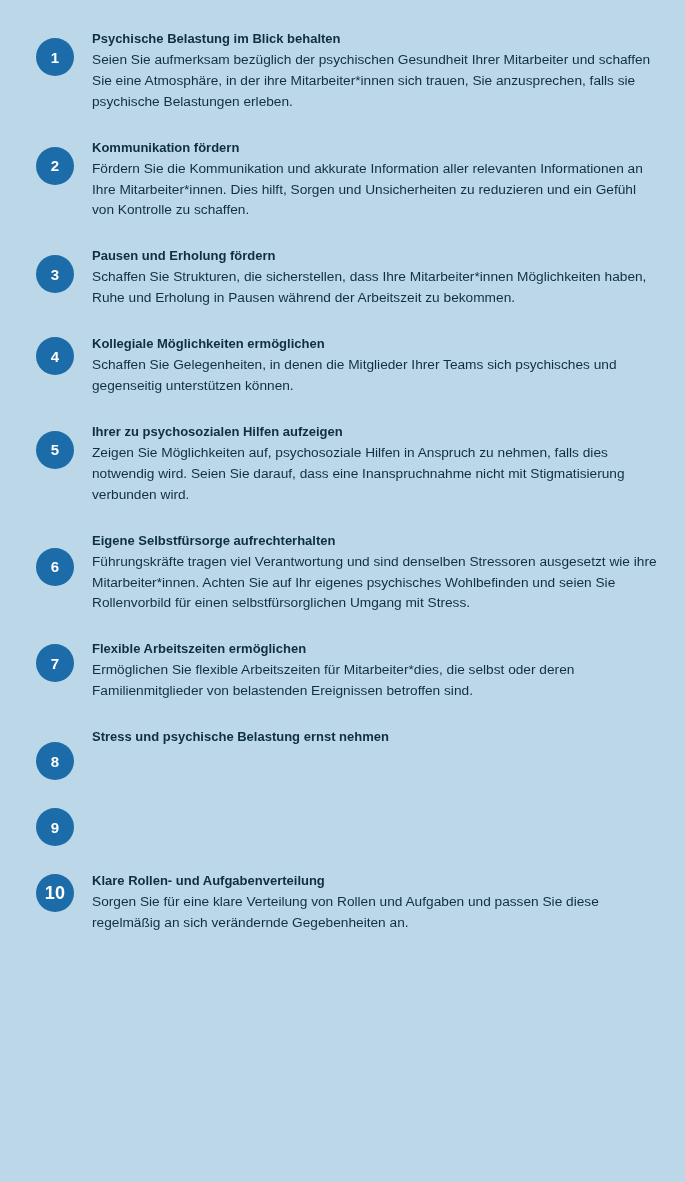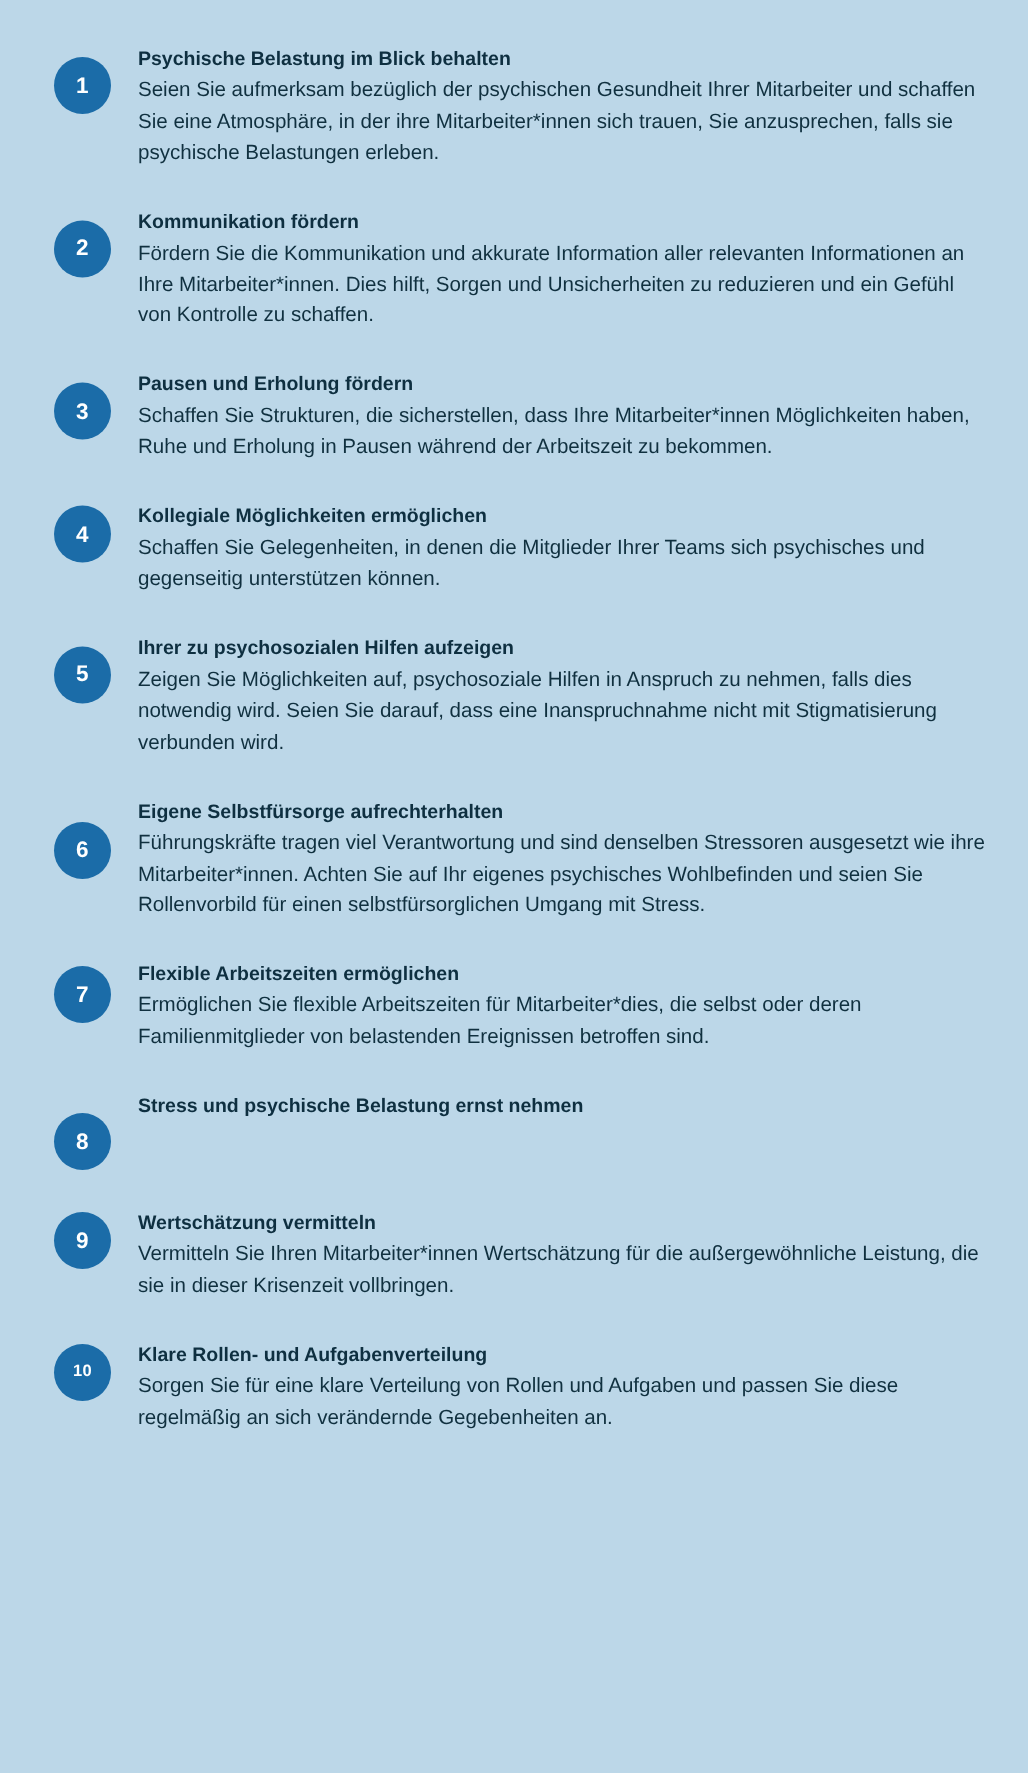--- a/index.html
+++ b/index.html
@@ -71,21 +71,21 @@
   .i1 .badge-col { padding-top: 24px; }
   .i2 .badge-col { padding-top: 24px; }
   .i3 .badge-col { padding-top: 24px; }
   .i4 .badge-col { padding-top: 18px; }
   .i5 .badge-col { padding-top: 24px; }
   .i6 .badge-col { padding-top: 32px; }
   .i7 .badge-col { padding-top: 20px; }
   .i8 .badge-col { padding-top: 30px; }
   .i9 .badge-col { padding-top: 18px; }
   .i10 .badge-col { padding-top: 18px; }
-  .i10 .badge { font-size: 11px; }
+  .i10 .badge { font-size: 18px; }
 </style>
 </head>
 <body>
 
 <div class="sheet">
 
   <div class="item i1">
     <div class="badge-col">
       <div class="badge">1</div>
     </div>
@@ -161,24 +161,20 @@
     </div>
     <div class="text-col">
       <p class="title">Stress und psychische Belastung ernst nehmen</p>
     </div>
   </div>
 
   <div class="item i9">
     <div class="badge-col">
       <div class="badge">9</div>
     </div>
-    <div class="text-col">
-      <p class="title">Wertschätzung vermitteln</p>
-      <p class="desc">Vermitteln Sie Ihren Mitarbeiter*innen Wertschätzung für die außergewöhnliche Leistung, die sie in dieser Krisenzeit vollbringen.</p>
-    </div>
   </div>
 
   <div class="item i10">
     <div class="badge-col">
       <div class="badge">10</div>
     </div>
     <div class="text-col">
       <p class="title">Klare Rollen- und Aufgabenverteilung</p>
       <p class="desc">Sorgen Sie für eine klare Verteilung von Rollen und Aufgaben und passen Sie diese regelmäßig an sich verändernde Gegebenheiten an.</p>
     </div>

